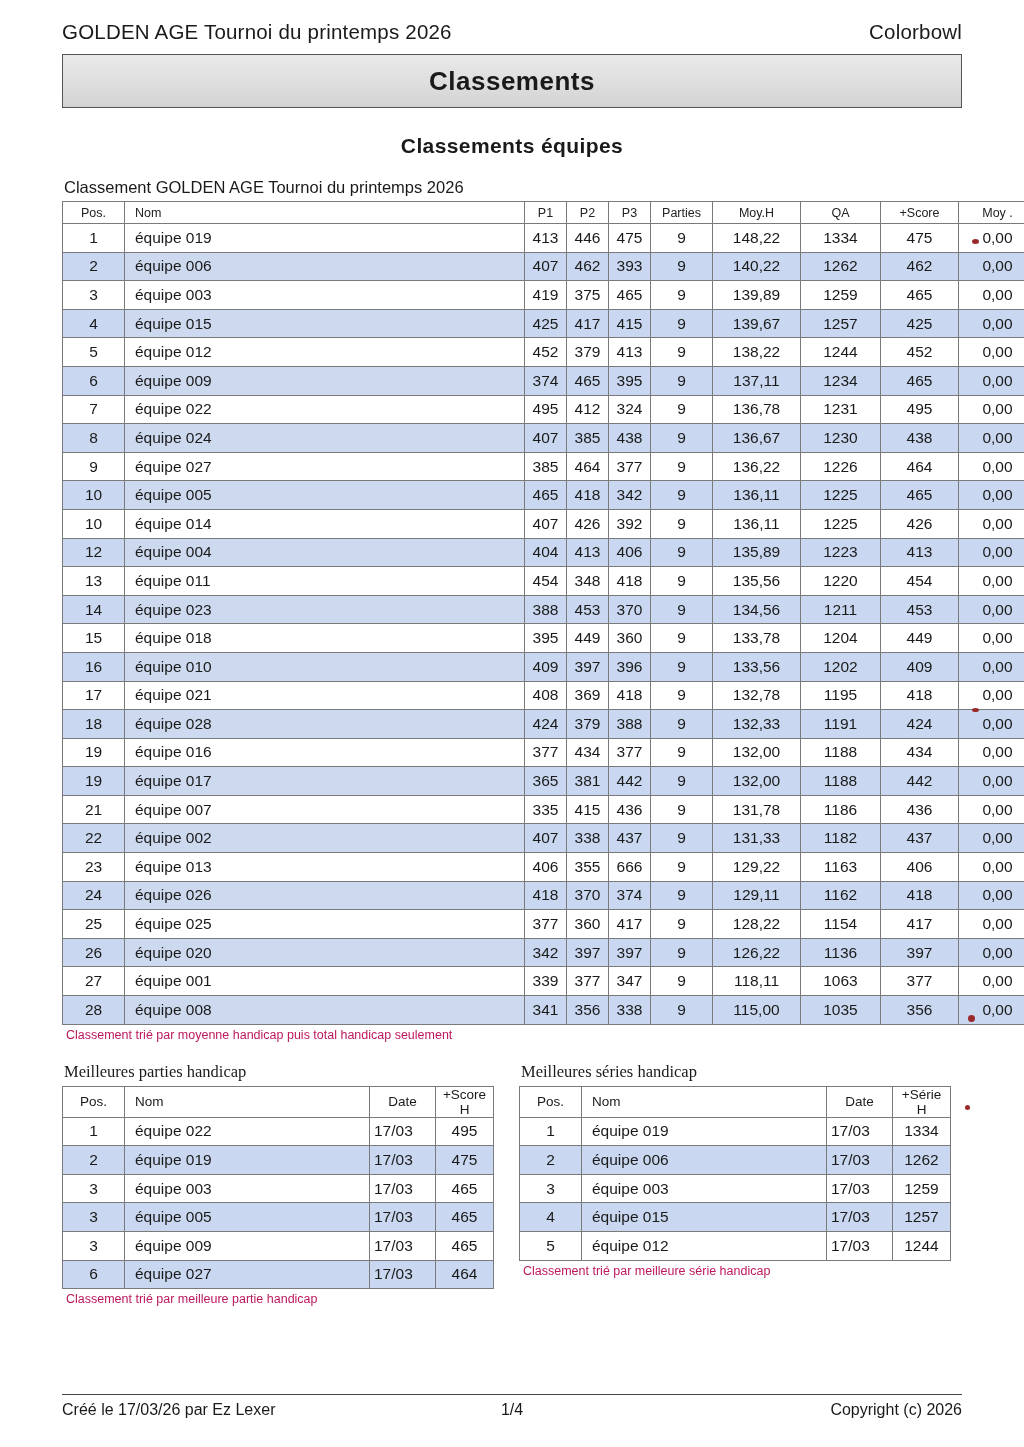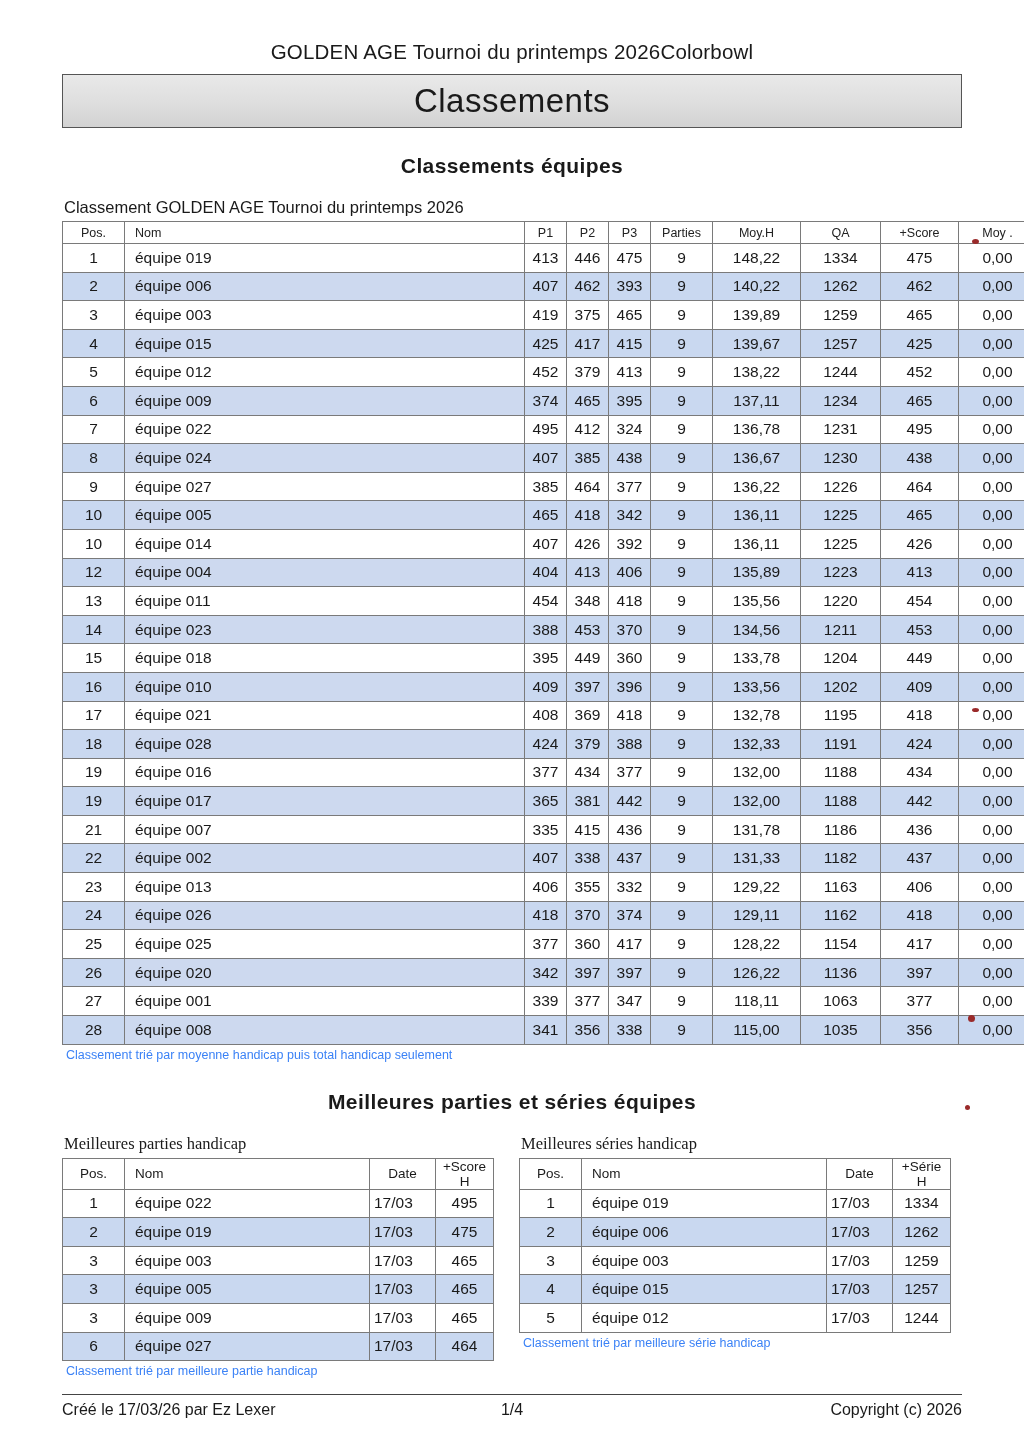--- a/index.html
+++ b/index.html
@@ -19,41 +19,41 @@
     position: relative;
     width: 1024px;
     height: 1447px;
     box-sizing: border-box;
     padding: 0 62px;
   }
 
   
   .top-header {
     display: flex;
-    justify-content: center;
+    justify-content: space-between;
     align-items: baseline;
     font-size: 20px;
-    padding-top: 40px;
+    padding-top: 20px;
     letter-spacing: .2px;
   }
   .top-header .left { font-size: 20.5px; }
   .top-header .right { font-size: 20.5px; }
 
   .title-band {
     margin-top: 10px;
     height: 52px;
     border: 1px solid #555;
     background: linear-gradient(180deg,#e9e9e9 0%, #dedede 55%, #d2d2d2 100%);
     display: flex;
     align-items: center;
     justify-content: center;
   }
   .title-band span {
-    font-size: 33px;
-    font-weight: 400;
+    font-size: 26px;
+    font-weight: 700;
     letter-spacing: .5px;
   }
 
   .section-title {
     text-align: center;
     font-size: 21px;
     font-weight: bold;
     margin-top: 26px;
     letter-spacing: .4px;
   }
@@ -94,21 +94,21 @@
   .c-score{ width: 78px; text-align: center; }
   .c-moy  { width: 78px; text-align: center; }
 
   thead th.c-nom { text-align: left; padding-left: 10px; }
 
   tr.alt td { background: #c9d8f0; }
   tr.alt td.c-nom { background: #cdd9ef; }
 
   .note {
     font-size: 12.5px;
-    color: #3b82f6;
+    color: #be185d;
     margin: 3px 0 0 4px;
   }
 
   
   .bottom-wrap {
     display: flex;
     gap: 26px;
     margin-top: 14px;
   }
   .bottom-col { width: 431px; }
@@ -450,21 +450,21 @@
           <td class="c-moyh">131,33</td>
           <td class="c-qa">1182</td>
           <td class="c-score">437</td>
           <td class="c-moy">0,00</td>
         </tr>
         <tr>
           <td class="c-pos">23</td>
           <td class="c-nom">équipe 013</td>
           <td class="c-p">406</td>
           <td class="c-p">355</td>
-          <td class="c-p">332</td>
+          <td class="c-p">666</td>
           <td class="c-parties">9</td>
           <td class="c-moyh">129,22</td>
           <td class="c-qa">1163</td>
           <td class="c-score">406</td>
           <td class="c-moy">0,00</td>
         </tr>
         <tr class="alt">
           <td class="c-pos">24</td>
           <td class="c-nom">équipe 026</td>
           <td class="c-p">418</td>
@@ -521,21 +521,20 @@
           <td class="c-parties">9</td>
           <td class="c-moyh">115,00</td>
           <td class="c-qa">1035</td>
           <td class="c-score">356</td>
           <td class="c-moy">0,00</td>
         </tr>
       </tbody>
   </table>
   <div class="note">Classement trié par moyenne handicap puis total handicap seulement</div>
 
-  <div class="section-title second">Meilleures parties et séries équipes</div>
 
   <div class="bottom-wrap">
 
     <div class="bottom-col">
       <div class="sub-caption">Meilleures parties handicap</div>
       <table class="small">
         <thead>
           <tr>
             <th class="s-pos">Pos.</th>
             <th class="s-nom">Nom</th>

